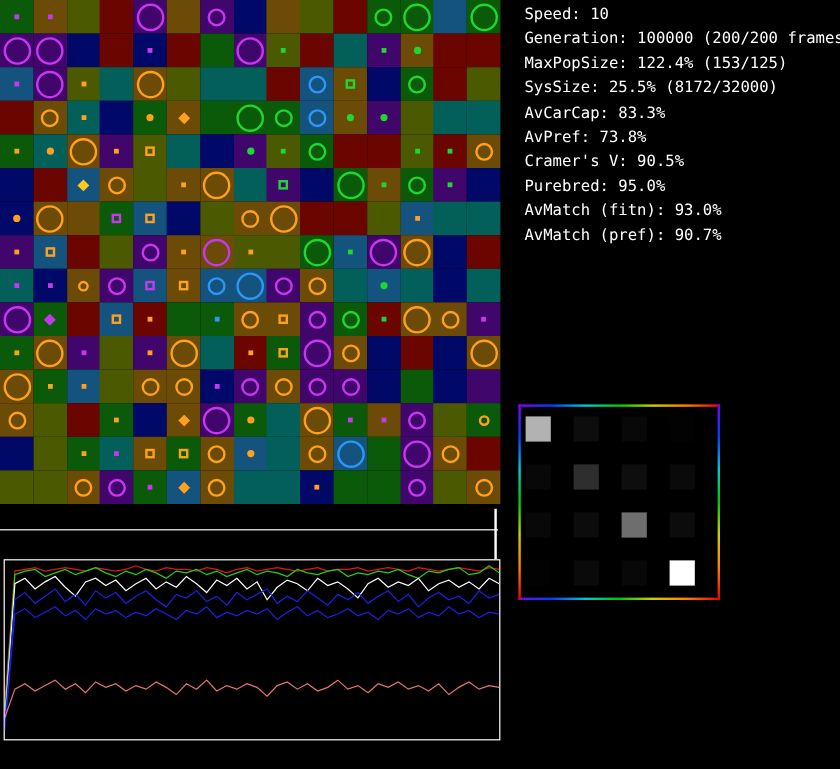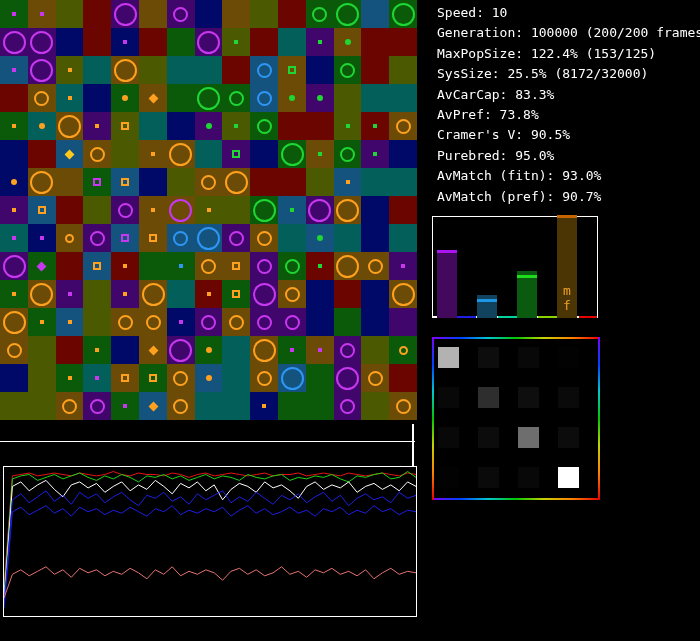--- a/index.html
+++ b/index.html
@@ -556,41 +556,20 @@
         <polyline points="0.0,126.7 8.4,11.9 16.8,8.9 25.2,7.5 33.6,13.4 42.0,10.4 50.4,7.5 58.9,11.9 67.3,8.9 75.7,6.0 84.1,10.4 92.5,13.4 100.9,8.9 109.3,11.9 117.7,7.5 126.1,10.4 134.5,14.9 142.9,8.9 151.3,10.4 159.8,7.5 168.2,11.9 176.6,8.9 185.0,13.4 193.4,10.4 201.8,7.5 210.2,11.9 218.6,8.9 227.0,10.4 235.4,13.4 243.8,7.5 252.2,10.4 260.7,11.9 269.1,8.9 277.5,7.5 285.9,13.4 294.3,10.4 302.7,11.9 311.1,8.9 319.5,10.4 327.9,7.5 336.3,11.9 344.7,14.9 353.1,8.9 361.6,10.4 370.0,7.5 378.4,6.0 386.8,11.9 395.2,10.4 403.6,4.5 412.0,10.4" fill="none" stroke="#1ed214" stroke-width="1"></polyline>
         <polyline points="0.0,134.1 8.4,19.4 16.8,14.9 25.2,23.8 33.6,17.9 42.0,13.4 50.4,22.4 58.9,29.8 67.3,17.9 75.7,14.9 84.1,20.9 92.5,16.4 100.9,25.3 109.3,19.4 117.7,14.9 126.1,23.8 134.5,17.9 142.9,22.4 151.3,13.4 159.8,19.4 168.2,26.8 176.6,16.4 185.0,20.9 193.4,14.9 201.8,23.8 210.2,17.9 218.6,32.8 227.0,22.4 235.4,16.4 243.8,19.4 252.2,25.3 260.7,14.9 269.1,20.9 277.5,17.9 285.9,23.8 294.3,31.3 302.7,19.4 311.1,14.9 319.5,22.4 327.9,17.9 336.3,20.9 344.7,14.9 353.1,25.3 361.6,19.4 370.0,16.4 378.4,22.4 386.8,17.9 395.2,23.8 403.6,14.9 412.0,19.4" fill="none" stroke="#ffffff" stroke-width="1"></polyline>
         <polyline points="0.0,137.1 8.4,32.8 16.8,26.8 25.2,35.8 33.6,29.8 42.0,23.8 50.4,34.3 58.9,28.3 67.3,37.3 75.7,25.3 84.1,31.3 92.5,26.8 100.9,35.8 109.3,29.8 117.7,25.3 126.1,32.8 134.5,38.7 142.9,28.3 151.3,31.3 159.8,25.3 168.2,34.3 176.6,29.8 185.0,37.3 193.4,26.8 201.8,32.8 210.2,28.3 218.6,23.8 227.0,35.8 235.4,29.8 243.8,34.3 252.2,25.3 260.7,31.3 269.1,37.3 277.5,28.3 285.9,32.8 294.3,26.8 302.7,35.8 311.1,29.8 319.5,25.3 327.9,34.3 336.3,28.3 344.7,38.7 353.1,31.3 361.6,26.8 370.0,32.8 378.4,29.8 386.8,35.8 395.2,25.3 403.6,31.3 412.0,28.3" fill="none" stroke="#1e1ee6" stroke-width="1"></polyline>
         <polyline points="0.0,141.6 8.4,44.7 16.8,40.2 25.2,47.7 33.6,43.2 42.0,38.7 50.4,46.2 58.9,41.7 67.3,49.2 75.7,40.2 84.1,44.7 92.5,41.7 100.9,47.7 109.3,43.2 117.7,46.2 126.1,40.2 134.5,44.7 142.9,49.2 151.3,41.7 159.8,44.7 168.2,38.7 176.6,47.7 185.0,43.2 193.4,46.2 201.8,41.7 210.2,44.7 218.6,40.2 227.0,49.2 235.4,43.2 243.8,38.7 252.2,46.2 260.7,41.7 269.1,47.7 277.5,44.7 285.9,40.2 294.3,46.2 302.7,43.2 311.1,49.2 319.5,41.7 327.9,44.7 336.3,40.2 344.7,47.7 353.1,43.2 361.6,46.2 370.0,38.7 378.4,44.7 386.8,41.7 395.2,47.7 403.6,43.2 412.0,44.7" fill="none" stroke="#1e1ee6" stroke-width="1"></polyline>
         <polyline points="0.0,131.1 8.4,107.3 16.8,102.8 25.2,108.8 33.6,104.3 42.0,99.8 50.4,107.3 58.9,102.8 67.3,110.3 75.7,101.3 84.1,105.8 92.5,102.8 100.9,108.8 109.3,104.3 117.7,107.3 126.1,101.3 134.5,105.8 142.9,111.8 151.3,102.8 159.8,107.3 168.2,99.8 176.6,108.8 185.0,104.3 193.4,107.3 201.8,102.8 210.2,105.8 218.6,113.2 227.0,104.3 235.4,101.3 243.8,107.3 252.2,102.8 260.7,108.8 269.1,105.8 277.5,99.8 285.9,107.3 294.3,104.3 302.7,110.3 311.1,102.8 319.5,105.8 327.9,101.3 336.3,107.3 344.7,104.3 353.1,108.8 361.6,102.8 370.0,111.8 378.4,105.8 386.8,101.3 395.2,107.3 403.6,104.3 412.0,105.8" fill="none" stroke="#e67373" stroke-width="1"></polyline>
       </svg>
     </div>
 
   <div id="stats"><div>Speed: 10</div><div>Generation: 100000 (200/200 frames)</div><div>MaxPopSize: 122.4% (153/125)</div><div>SysSize: 25.5% (8172/32000)</div><div>AvCarCap: 83.3%</div><div>AvPref: 73.8%</div><div>Cramer's V: 90.5%</div><div>Purebred: 95.0%</div><div>AvMatch (fitn): 93.0%</div><div>AvMatch (pref): 90.7%</div></div>
 
-  <div id="bars">
-    <div id="bars-baseline">
-        <div class="bseg" style="left: 14.5%; width: 12%; background: rgb(30, 30, 230);"></div>
-        <div class="bseg" style="left: 39.8%; width: 12%; background: rgb(0, 210, 160);"></div>
-        <div class="bseg" style="left: 63.9%; width: 12%; background: rgb(140, 210, 0);"></div>
-        <div class="bseg" style="left: 89.2%; width: 10.8%; background: rgb(230, 0, 0);"></div>
-      </div>
-    <div id="bars-annot" style="color: rgb(240, 160, 40); z-index: 2;">m f</div>
-  <div class="bar" style="left: 4px; width: 20px; height: 68px; background: rgb(66, 9, 92);">
-        <div class="cap" style="top: 0px; background: rgb(170, 20, 240);"></div>
-      </div>
-      <div class="bar" style="left: 44px; width: 20px; height: 23px; background: rgb(17, 67, 95);">
-        <div class="cap" style="top: 4px; background: rgb(30, 150, 230);"></div>
-      </div>
-      <div class="bar" style="left: 84px; width: 20px; height: 47px; background: rgb(10, 90, 15);">
-        <div class="cap" style="top: 4px; background: rgb(30, 220, 30);"></div>
-      </div>
-      <div class="bar" style="left: 124px; width: 20px; height: 103px; background: rgb(75, 53, 5);">
-        <div class="cap" style="top: 0px; background: rgb(200, 100, 0);"></div>
-      </div>
-    </div>
 
   <div id="heatmap">
       <div class="hedge" style="left: 0px; top: 0px; width: 168px; height: 2px; background: linear-gradient(to right, rgb(128, 0, 255), rgb(0, 64, 255), rgb(0, 200, 210), rgb(0, 200, 0), rgb(200, 210, 0), rgb(255, 128, 0), rgb(230, 0, 0));"></div>
       <div class="hedge" style="left: 0px; top: 161px; width: 168px; height: 2px; background: linear-gradient(to right, rgb(128, 0, 255), rgb(0, 64, 255), rgb(0, 200, 210), rgb(0, 200, 0), rgb(200, 210, 0), rgb(255, 128, 0), rgb(230, 0, 0));"></div>
       <div class="hedge" style="left: 0px; top: 0px; width: 2px; height: 163px; background: linear-gradient(rgb(128, 0, 255), rgb(0, 64, 255), rgb(0, 200, 210), rgb(0, 200, 0), rgb(200, 210, 0), rgb(255, 128, 0), rgb(230, 0, 0));"></div>
       <div class="hedge" style="left: 166px; top: 0px; width: 2px; height: 163px; background: linear-gradient(rgb(128, 0, 255), rgb(0, 64, 255), rgb(0, 200, 210), rgb(0, 200, 0), rgb(200, 210, 0), rgb(255, 128, 0), rgb(230, 0, 0));"></div>
       <div class="hm-cell" style="left: 6px; top: 10px; background: rgb(178, 178, 178);"></div>
       <div class="hm-cell" style="left: 46px; top: 10px; background: rgb(13, 13, 13);"></div>
       <div class="hm-cell" style="left: 86px; top: 10px; background: rgb(8, 8, 8);"></div>
       <div class="hm-cell" style="left: 126px; top: 10px; background: rgb(2, 2, 2);"></div>

